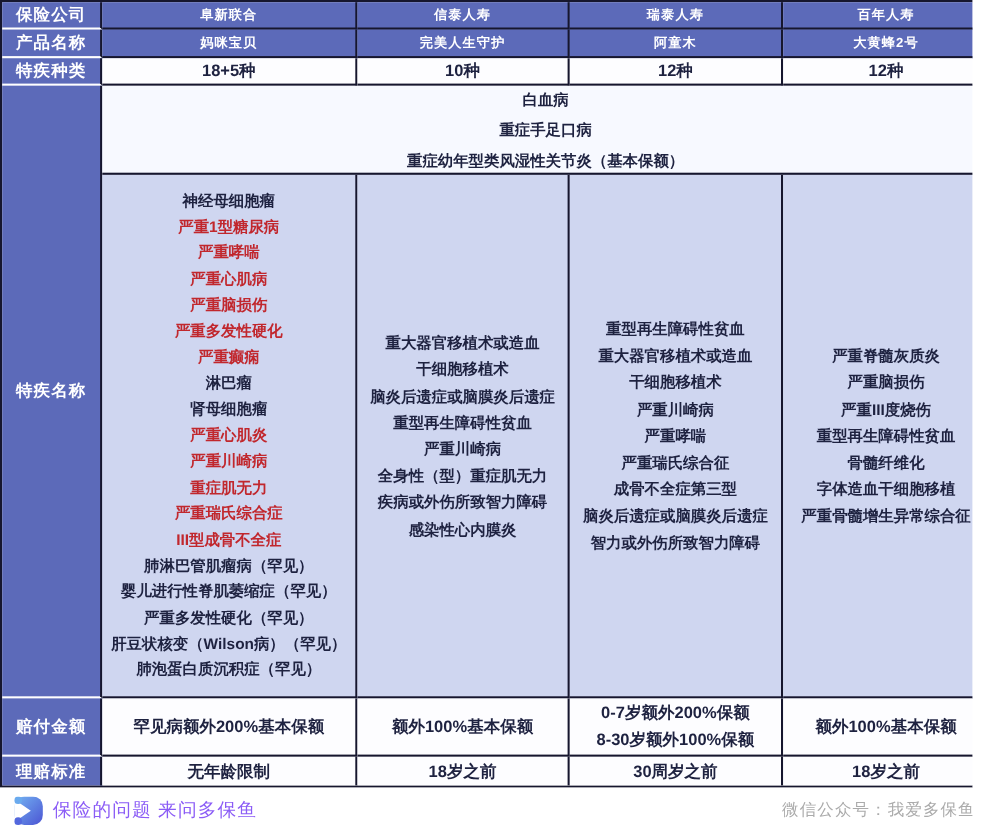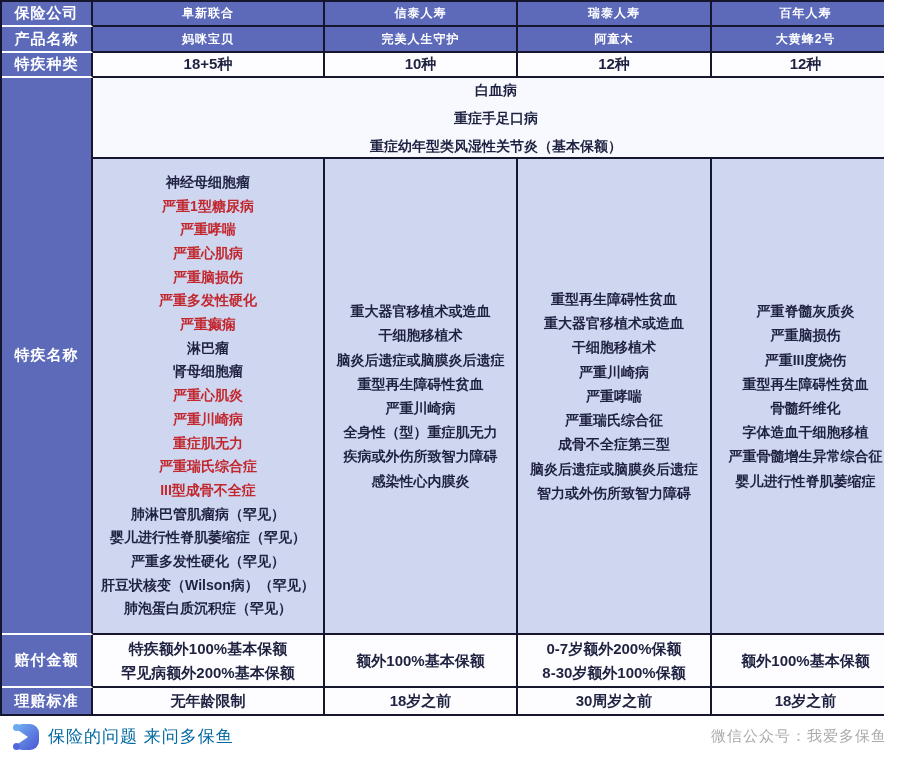--- a/index.html
+++ b/index.html
@@ -60,21 +60,21 @@
   .list.tight .li{line-height:23.7px;}
   .li.red{color:var(--red);}
   .multi{flex-direction:column;justify-content:center;}
   .multi .li{line-height:24px;}
   .footer{
     position:absolute;left:0;top:716px;width:901px;height:41px;
     background:#ffffff;
     display:flex;align-items:center;
   }
   .f-left{display:flex;align-items:center;gap:9px;margin-left:13px;}
-  .f-left .txt{font-size:17px;color:#0369a1;letter-spacing:1px;}
+  .f-left .txt{font-size:17px;color:#8b5cf6;letter-spacing:1px;}
   .f-right{margin-left:auto;margin-right:14px;font-size:15px;color:#ababab;letter-spacing:1px;}
   .logo{width:26px;height:26px;display:block;}
 </style>
 </head>
 <body>
 
 <div class="page">
   <div class="tbl">
 
     <div class="cell lbl" style="grid-area:1/1">保险公司</div>
@@ -146,26 +146,24 @@
         <div class="li">智力或外伤所致智力障碍</div>
       </div>
     <div class="cell list last-col" style="grid-area:5/5">
         <div class="li">严重脊髓灰质炎</div>
         <div class="li">严重脑损伤</div>
         <div class="li">严重III度烧伤</div>
         <div class="li">重型再生障碍性贫血</div>
         <div class="li">骨髓纤维化</div>
         <div class="li">字体造血干细胞移植</div>
         <div class="li">严重骨髓增生异常综合征</div>
-        <div class="li">婴儿进行性脊肌萎缩症</div>
       </div>
 
     <div class="cell lbl" style="grid-area:6/1">赔付金额</div>
     <div class="cell plain multi" style="grid-area:6/2">
-        <div class="li">特疾额外100%基本保额</div>
         <div class="li">罕见病额外200%基本保额</div>
       </div>
     <div class="cell plain multi" style="grid-area:6/3">
         <div class="li">额外100%基本保额</div>
       </div>
     <div class="cell plain multi" style="grid-area:6/4">
         <div class="li">0-7岁额外200%保额</div>
         <div class="li">8-30岁额外100%保额</div>
       </div>
     <div class="cell plain multi last-col" style="grid-area:6/5">

